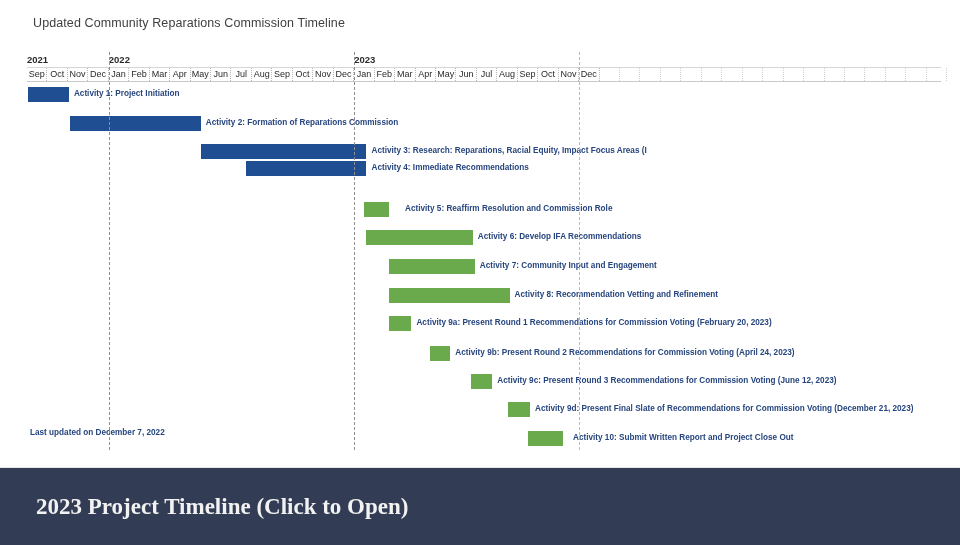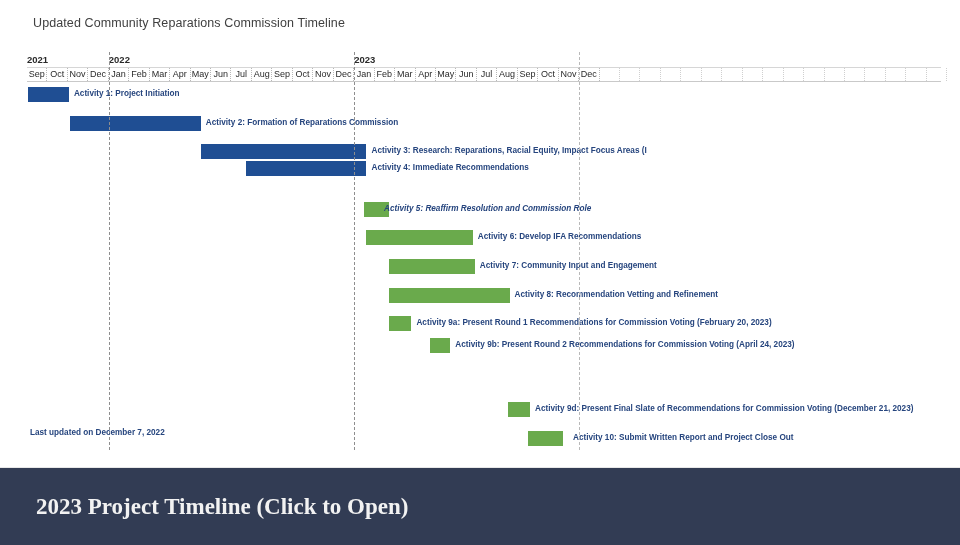--- a/index.html
+++ b/index.html
@@ -170,41 +170,45 @@
       <div class="row" style="top: 57.3px;">
         <div class="bar blue" title="Activity 3: Research: Reparations, Racial Equity, Impact Focus Areas (I" style="left: 173.825px; width: 165.645px; background: rgb(31, 78, 147);"></div>
         <div class="bar-label" style="left: 344.47px; color: rgb(38, 69, 126);">Activity 3: Research: Reparations, Racial Equity, Impact Focus Areas (I</div>
       </div>
       <div class="row" style="top: 74px;">
         <div class="bar blue" title="Activity 4: Immediate Recommendations" style="left: 218.815px; width: 120.655px; background: rgb(31, 78, 147);"></div>
         <div class="bar-label" style="left: 344.47px; color: rgb(38, 69, 126);">Activity 4: Immediate Recommendations</div>
       </div>
       <div class="row" style="top: 114.6px;">
         <div class="bar green" title="Activity 5: Reaffirm Resolution and Commission Role" style="left: 337.425px; width: 24.54px; background: rgb(106, 170, 76);"></div>
-        <div class="bar-label" style="left: 357px; color: rgb(38, 69, 126); font-style: italic;">Activity 5: Reaffirm Resolution and Commission Role</div>
+        <div class="bar-label" style="left: 378px; color: rgb(38, 69, 126);">Activity 5: Reaffirm Resolution and Commission Role</div>
       </div>
       <div class="row" style="top: 143.25px;">
         <div class="bar green" title="Activity 6: Develop IFA Recommendations" style="left: 339.47px; width: 106.34px; background: rgb(106, 170, 76);"></div>
         <div class="bar-label" style="left: 450.81px; color: rgb(38, 69, 126);">Activity 6: Develop IFA Recommendations</div>
       </div>
       <div class="row" style="top: 171.9px;">
         <div class="bar green" title="Activity 7: Community Input and Engagement" style="left: 361.965px; width: 85.89px; background: rgb(106, 170, 76);"></div>
         <div class="bar-label" style="left: 452.855px; color: rgb(38, 69, 126);">Activity 7: Community Input and Engagement</div>
       </div>
       <div class="row" style="top: 200.55px;">
         <div class="bar green" title="Activity 8: Recommendation Vetting and Refinement" style="left: 361.965px; width: 120.655px; background: rgb(106, 170, 76);"></div>
         <div class="bar-label" style="left: 487.62px; color: rgb(38, 69, 126);">Activity 8: Recommendation Vetting and Refinement</div>
       </div>
       <div class="row" style="top: 229.2px;">
         <div class="bar green" title="Activity 9a: Present Round 1 Recommendations for Commission Voting (February 20, 2023)" style="left: 361.965px; width: 22.495px; background: rgb(106, 170, 76);"></div>
         <div class="bar-label" style="left: 389.46px; color: rgb(38, 69, 126);">Activity 9a: Present Round 1 Recommendations for Commission Voting (February 20, 2023)</div>
       </div>
-      <div class="row" style="top: 251px;">
+      <div class="row" style="top: 259px;">
         <div class="bar green" title="Activity 9b: Present Round 2 Recommendations for Commission Voting (April 24, 2023)" style="left: 402.865px; width: 20.45px; background: rgb(106, 170, 76);"></div>
         <div class="bar-label" style="left: 428.315px; color: rgb(38, 69, 126);">Activity 9b: Present Round 2 Recommendations for Commission Voting (April 24, 2023)</div>
+      </div>
+      <div class="row" style="top: 286.5px;">
+        <div class="bar green" title="Activity 9c: Present Round 3 Recommendations for Commission Voting (June 12, 2023)" style="left: 443.765px; width: 21.4725px; background: rgb(106, 170, 76);"></div>
+        <div class="bar-label" style="left: 470.238px; color: rgb(38, 69, 126);">Activity 9c: Present Round 3 Recommendations for Commission Voting (June 12, 2023)</div>
       </div>
       <div class="row" style="top: 315.15px;">
         <div class="bar green" title="Activity 9d: Present Final Slate of Recommendations for Commission Voting (August 21, 2023)" style="left: 480.575px; width: 22.495px; background: rgb(106, 170, 76);"></div>
         <div class="bar-label" style="left: 508.07px; color: rgb(38, 69, 126);">Activity 9d: Present Final Slate of Recommendations for Commission Voting (December 21, 2023)</div>
       </div>
       <div class="row" style="top: 343.8px;">
         <div class="bar green" title="Activity 10: Submit Written Report and Project Close Out" style="left: 501.025px; width: 34.765px; background: rgb(106, 170, 76);"></div>
         <div class="bar-label" style="left: 546px; color: rgb(38, 69, 126);">Activity 10: Submit Written Report and Project Close Out</div>
       </div>
     </div>

